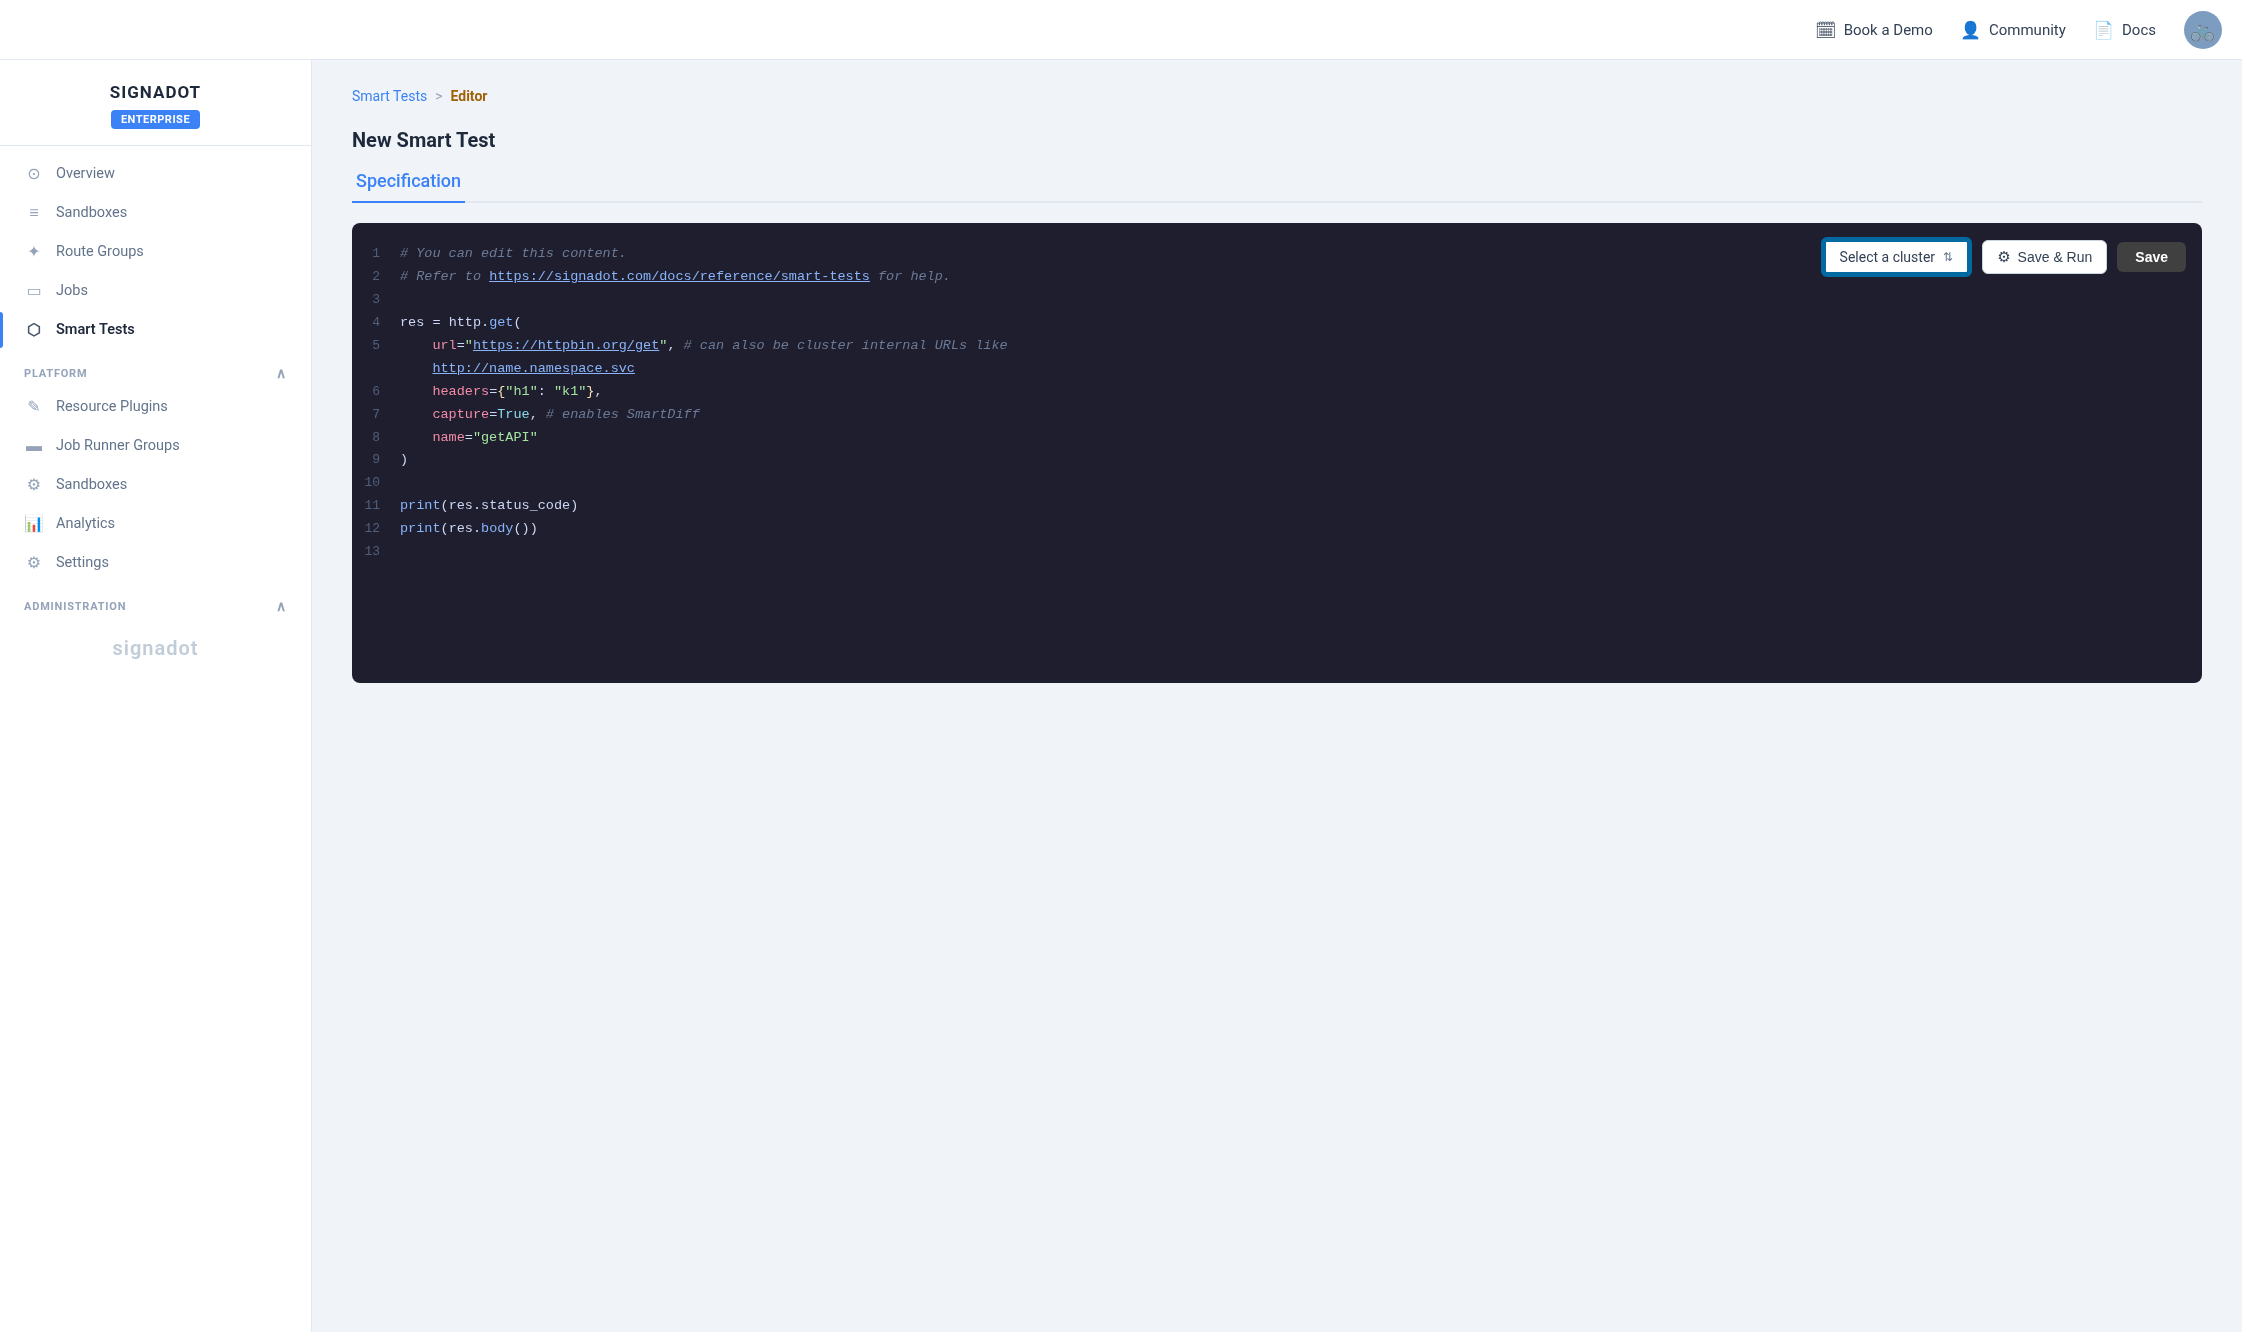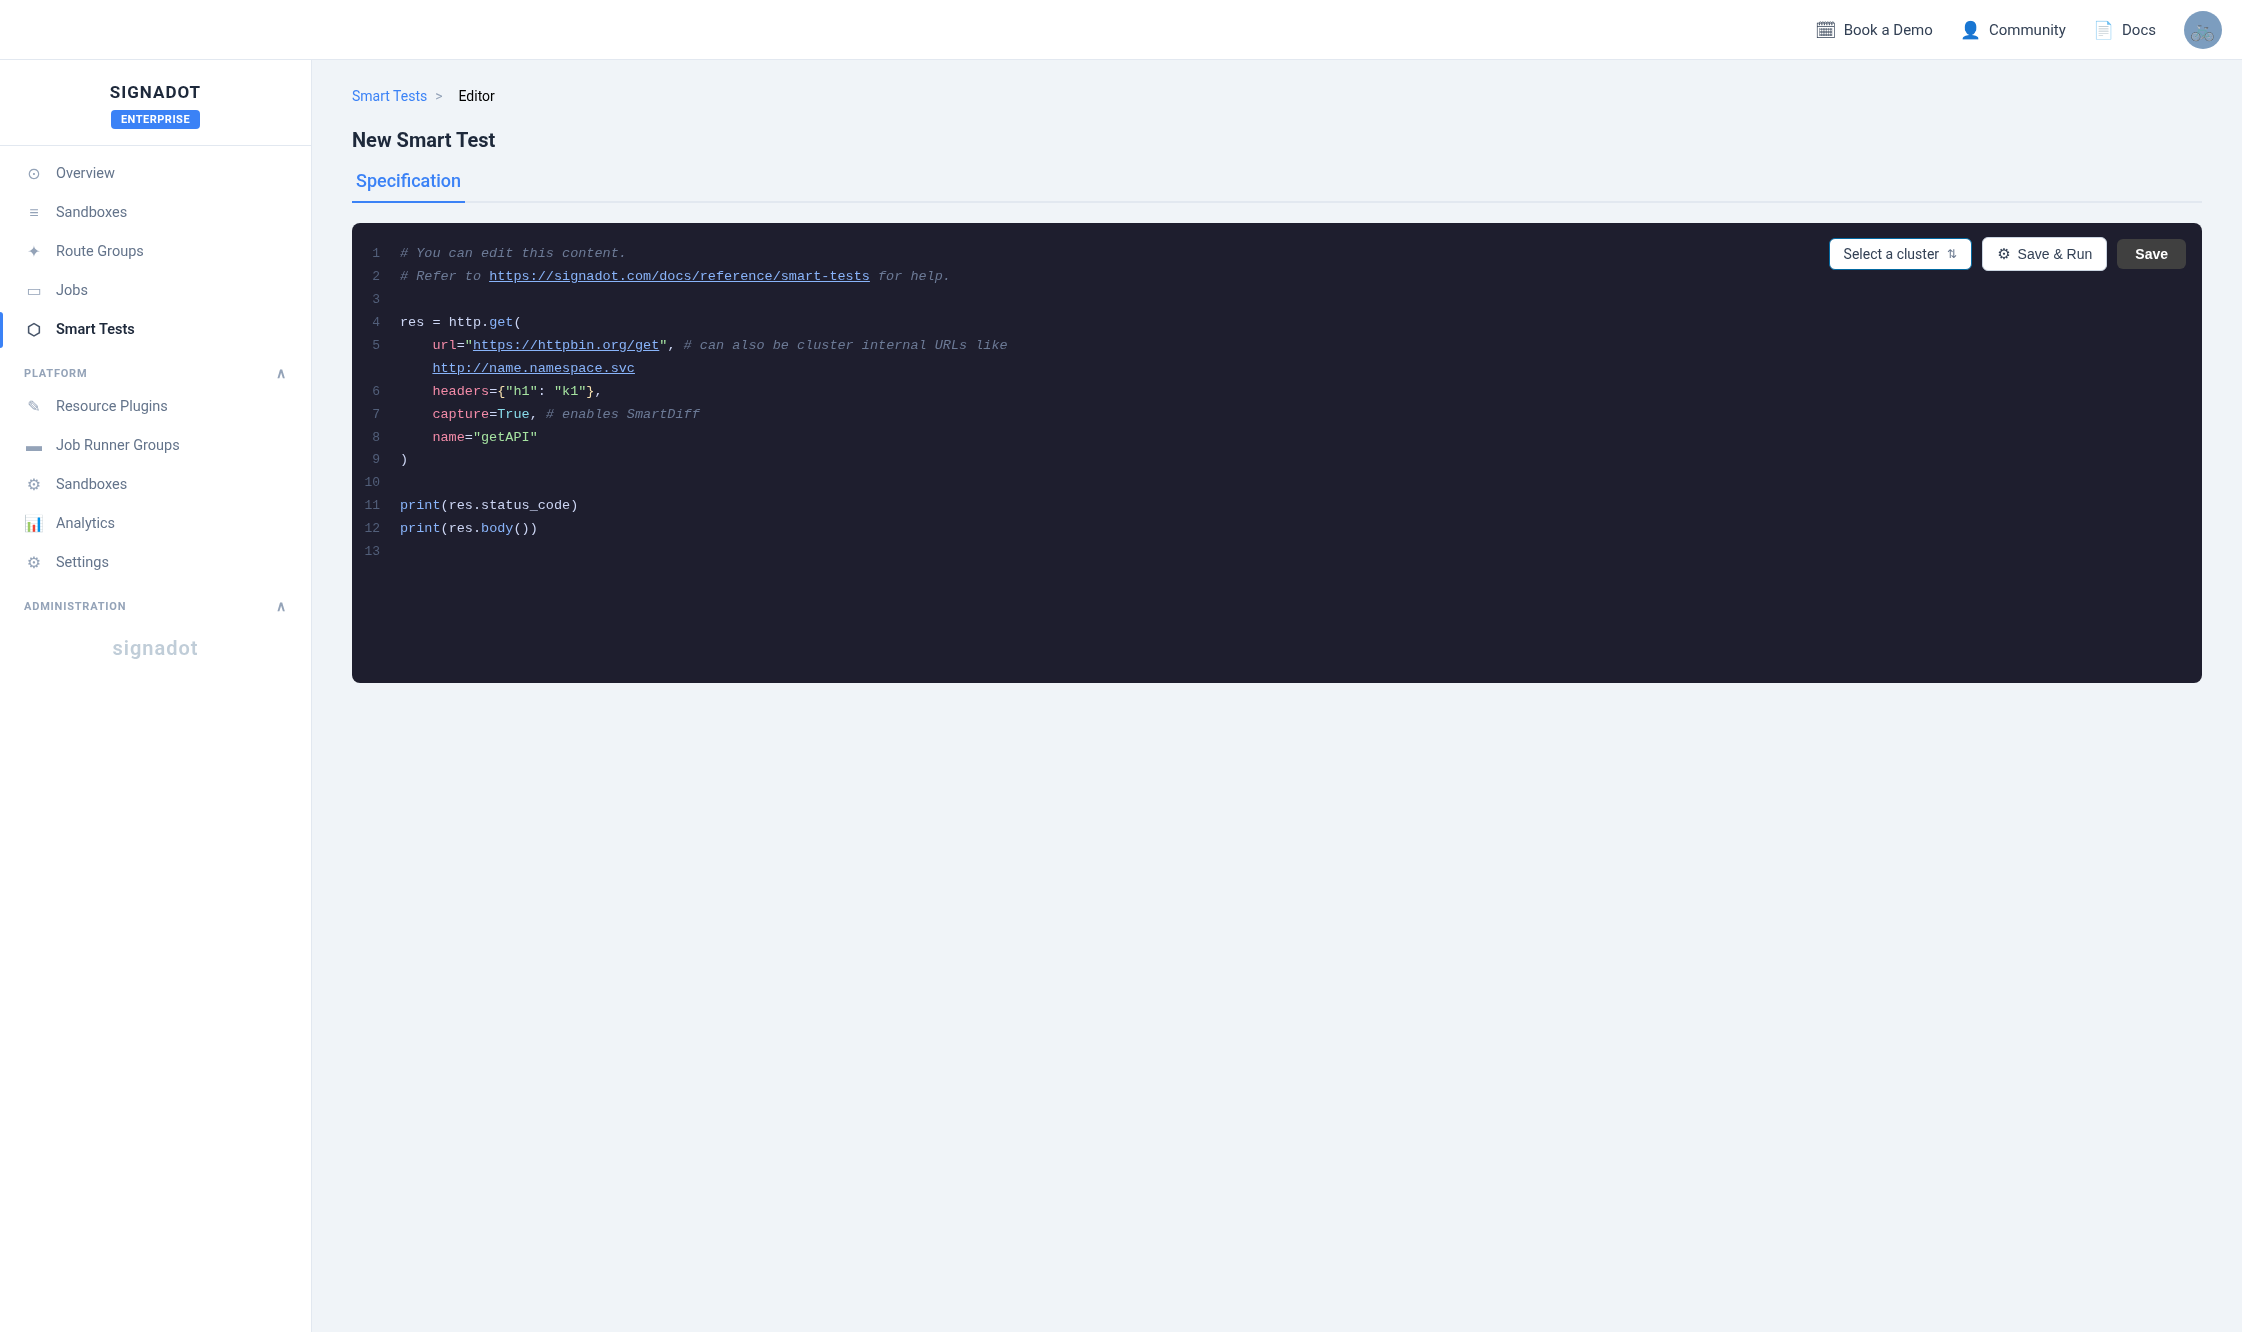--- a/index.html
+++ b/index.html
@@ -157,21 +157,21 @@
       font-size: 14px;
       color: #64748b;
       margin-bottom: 24px;
     }
     .breadcrumb-link {
       color: #3b82f6;
       cursor: pointer;
       text-decoration: none;
     }
     .breadcrumb-sep { color: #94a3b8; }
-    .breadcrumb-current { color: #000000; font-weight: 400; margin-left: 8px; }
+    .breadcrumb-current { color: #a16207; font-weight: 700; }
 
     .page-title {
       font-size: 20px;
       font-weight: 700;
       color: #1e293b;
       margin-bottom: 8px;
     }
 
     
     .tabs {
@@ -206,21 +206,21 @@
       position: absolute;
       top: 14px;
       right: 16px;
       display: flex;
       align-items: center;
       gap: 10px;
       z-index: 10;
     }
     .cluster-select {
       background: #fff;
-      border: 1px solid #0369a1;
+      border: 5px solid #0369a1;
       border-radius: 6px;
       padding: 7px 14px;
       font-size: 14px;
       color: #334155;
       cursor: pointer;
       display: flex;
       align-items: center;
       gap: 8px;
     }
     .cluster-select .arrows { font-size: 12px; color: #64748b; }

